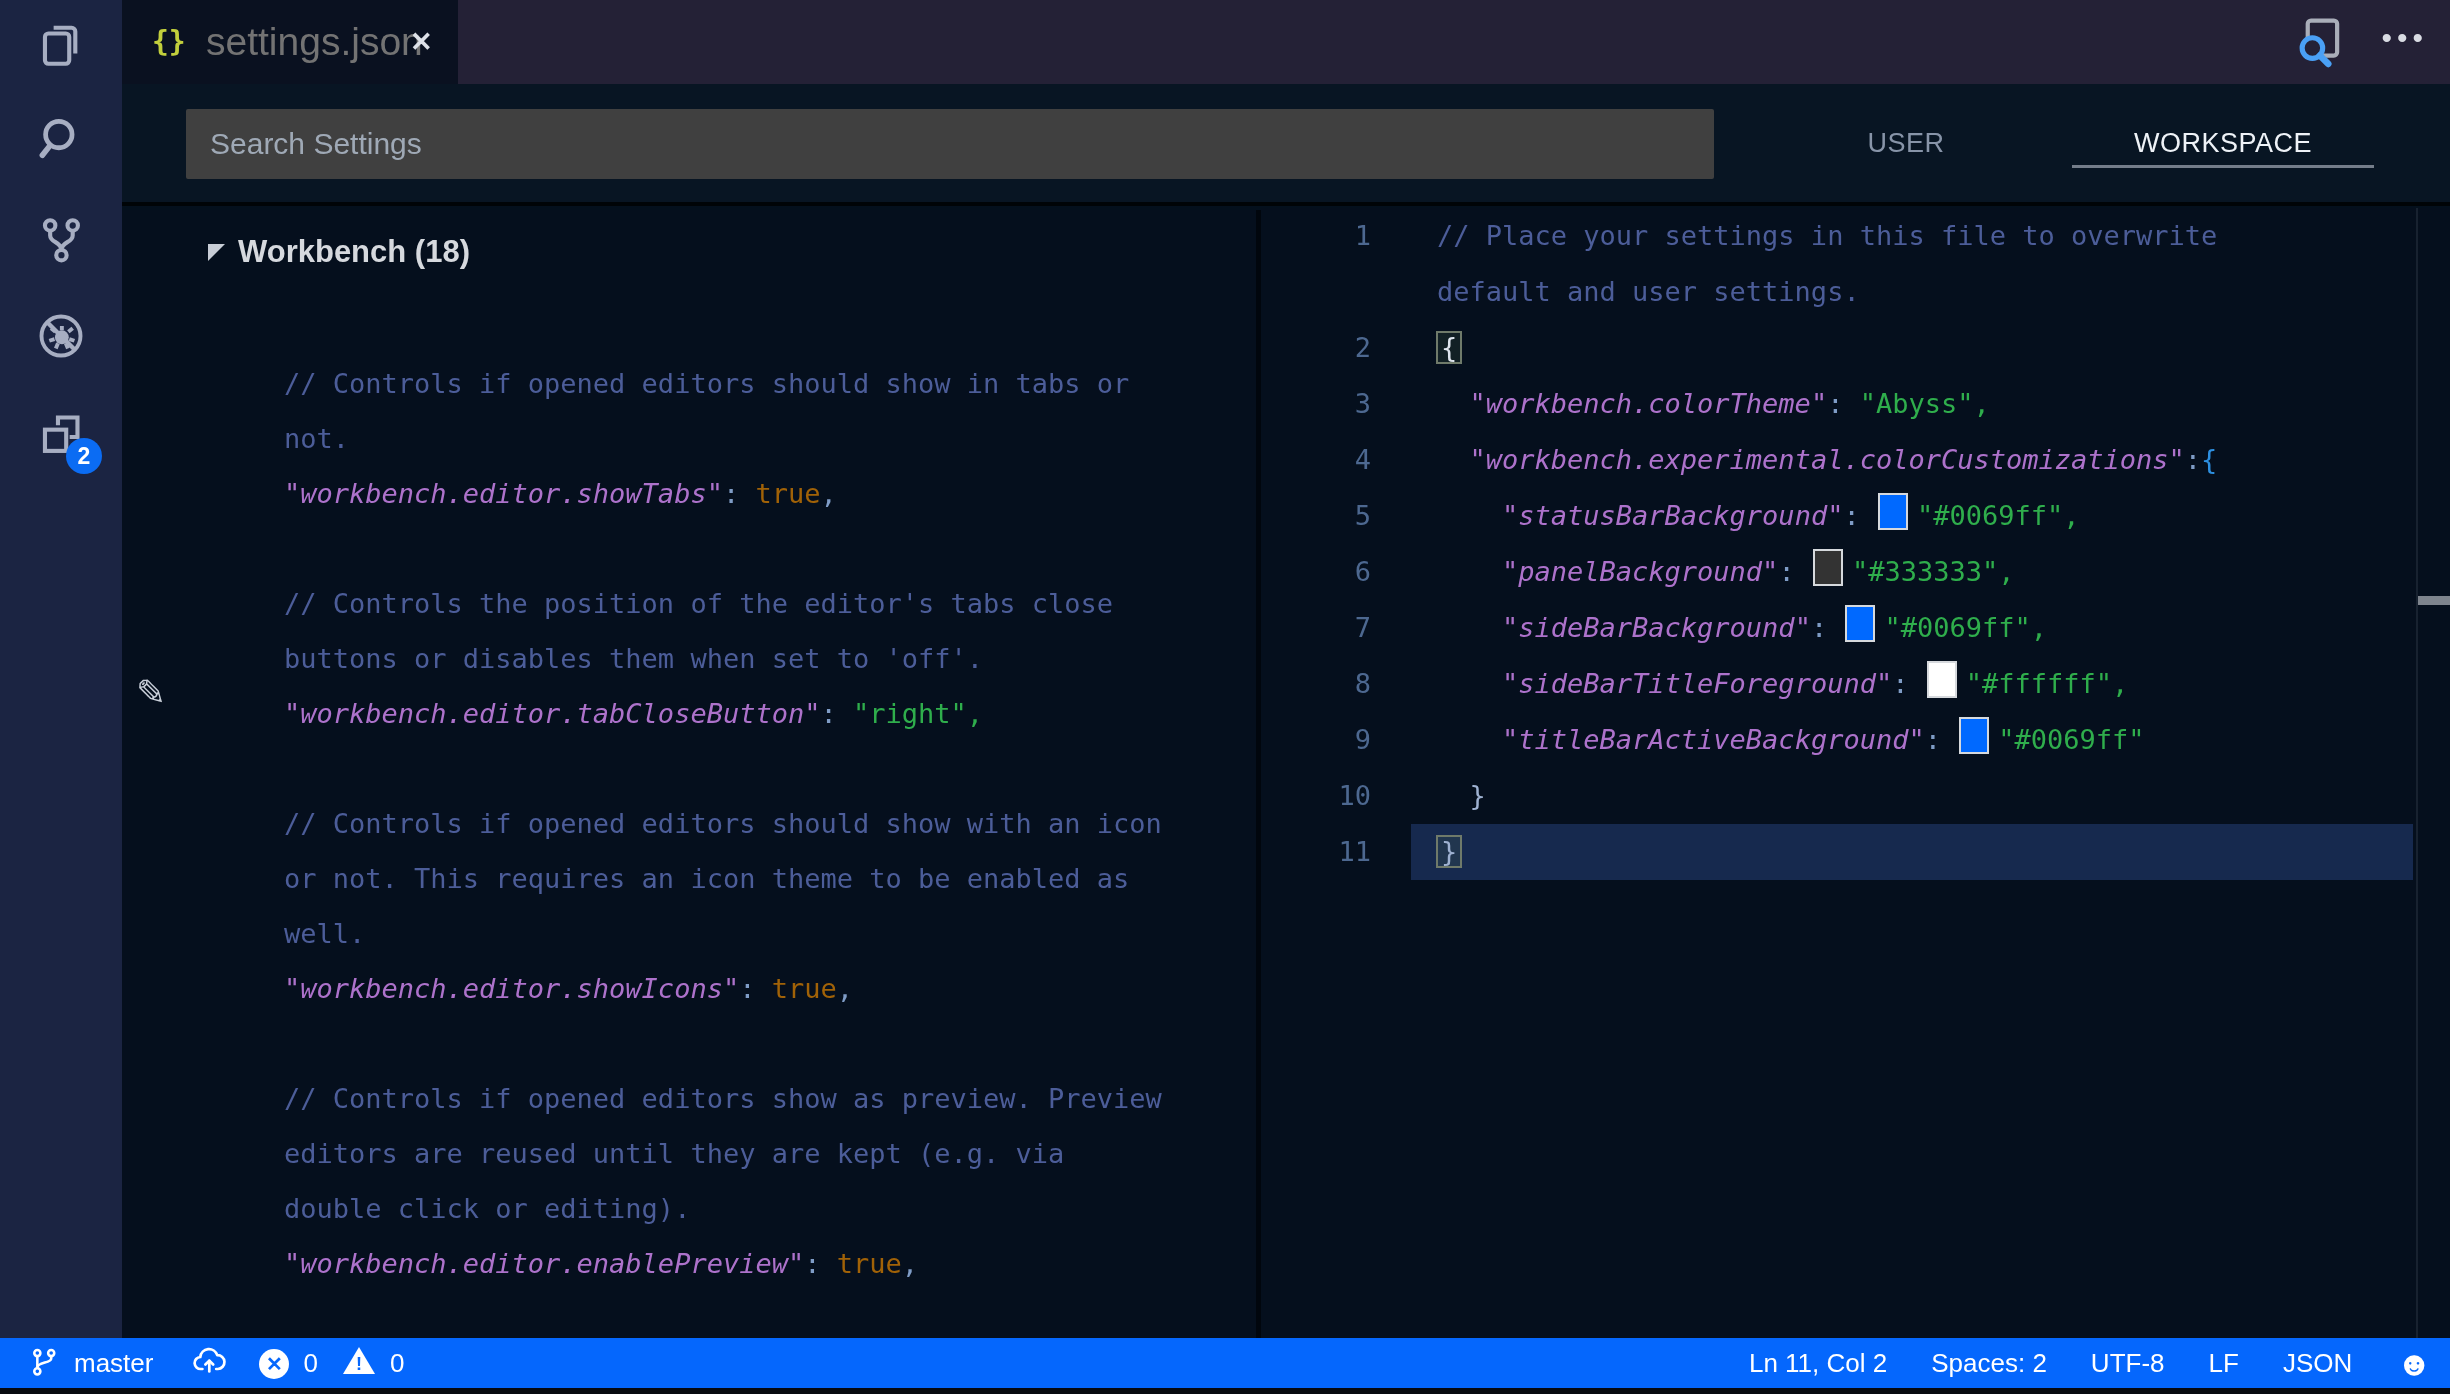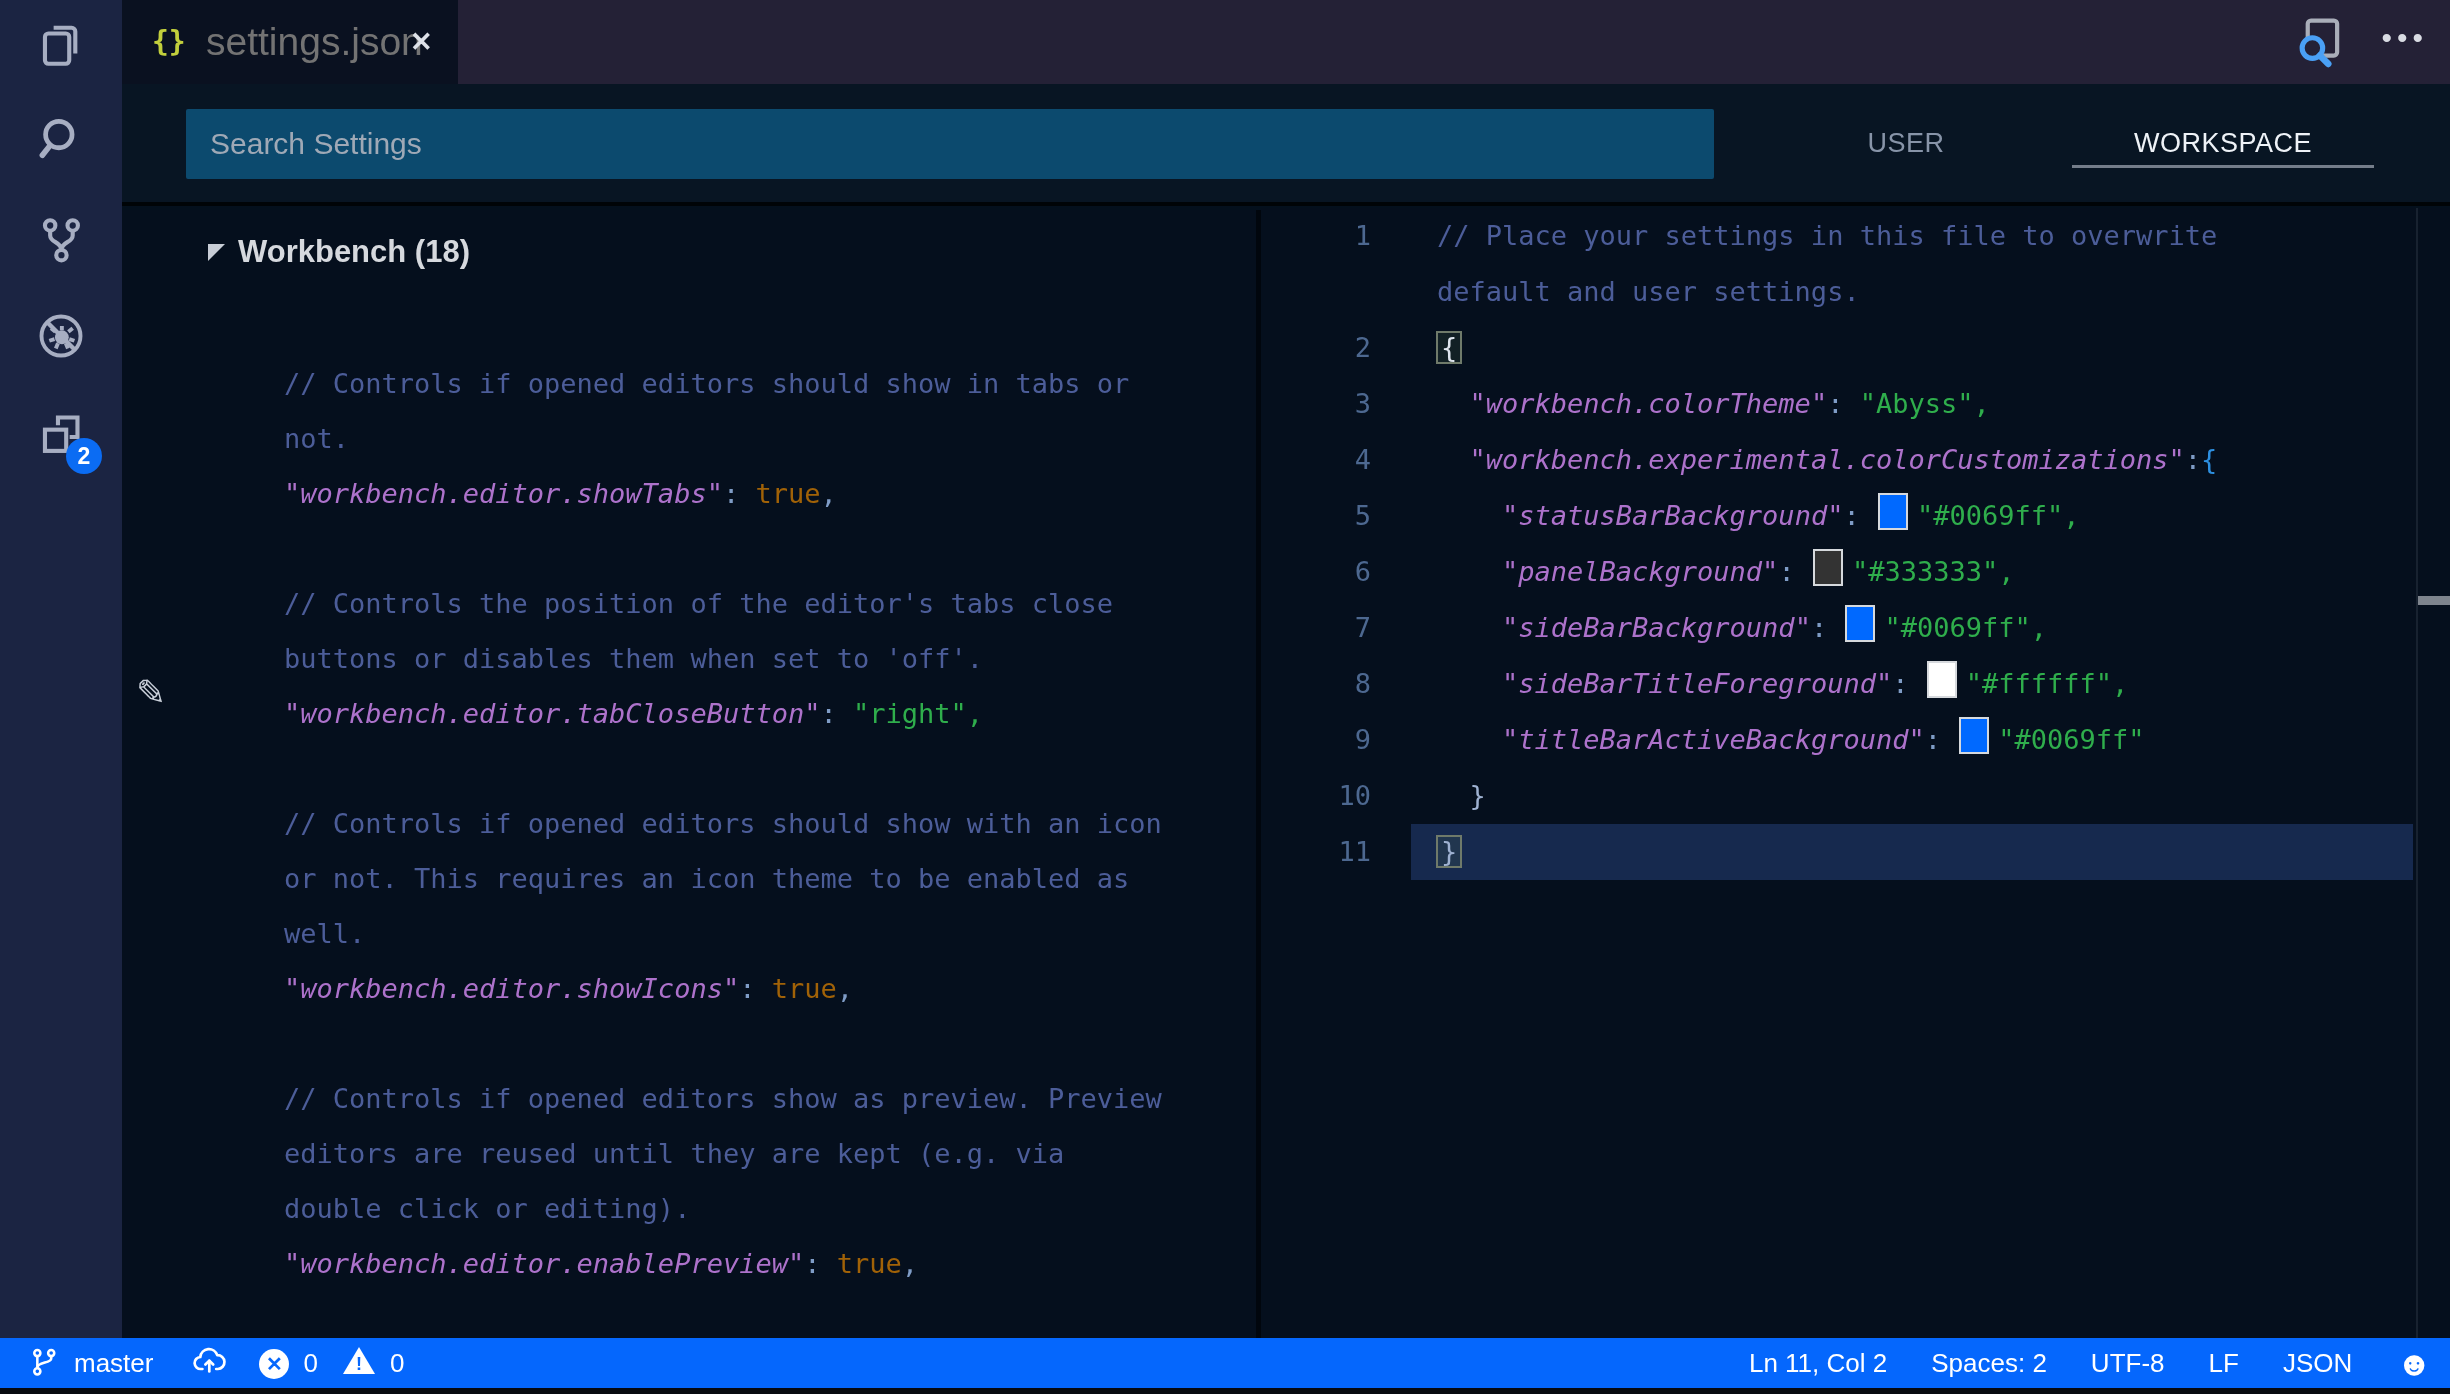--- a/index.html
+++ b/index.html
@@ -22,21 +22,21 @@
   #tab-label{position:absolute;left:84px;top:0;height:84px;line-height:84px;color:#737373;font-size:39px;}
   #tab-close{position:absolute;left:288px;top:0;height:84px;line-height:84px;color:#dde1e8;
     font-size:27px;font-weight:bold;}
   #preview-icon{position:absolute;right:104px;top:14px;width:56px;height:56px;}
   #more-actions{position:absolute;right:22px;top:0;height:76px;line-height:76px;color:#d9dce3;
     font-size:30px;letter-spacing:5px;}
 
   
   #settings-header{left:122px;top:84px;width:2328px;height:122px;background:#081523;
     border-bottom:4px solid #000407;box-sizing:border-box;}
-  #search-box{position:absolute;left:64px;top:25px;width:1528px;height:70px;background:#0c4a6e;border-radius:2px;}
+  #search-box{position:absolute;left:64px;top:25px;width:1528px;height:70px;background:#404040;border-radius:2px;}
   #search-placeholder{position:absolute;left:24px;top:0;height:70px;line-height:70px;color:#9fa9b6;font-size:30px;}
   #settings-count{position:absolute;right:6px;top:10px;height:50px;line-height:50px;padding:0 28px;
     background:#343c4f;border:1px solid #454f63;border-radius:4px;color:#eef0f4;font-size:27px;}
   .hdr-tab{position:absolute;top:0;height:118px;line-height:118px;font-size:27px;letter-spacing:.5px;}
   #tab-user{left:1678px;width:212px;text-align:center;color:#8794a8;}
   #tab-workspace{left:1950px;width:302px;text-align:center;color:#eef2f7;}
   #tab-workspace .underline{position:absolute;left:0;right:0;bottom:34px;height:3px;background:#747d8a;}
 
   
   #left-pane{left:122px;top:210px;width:1134px;height:1128px;background:#050f1d;}

